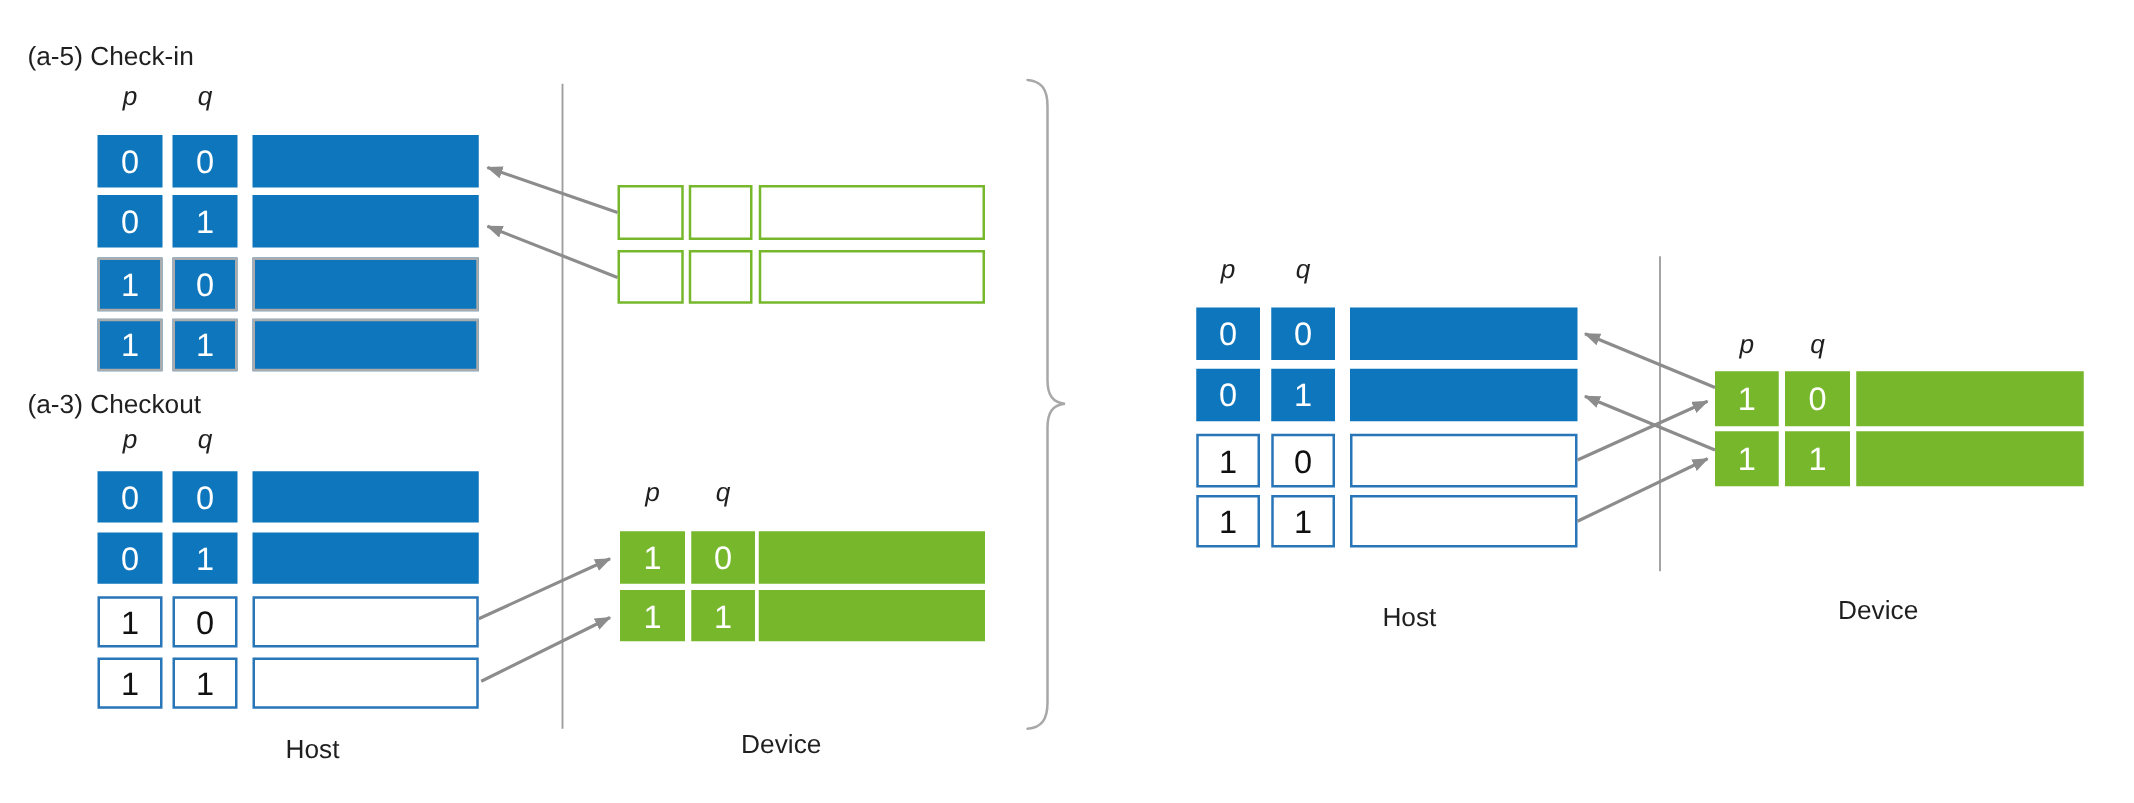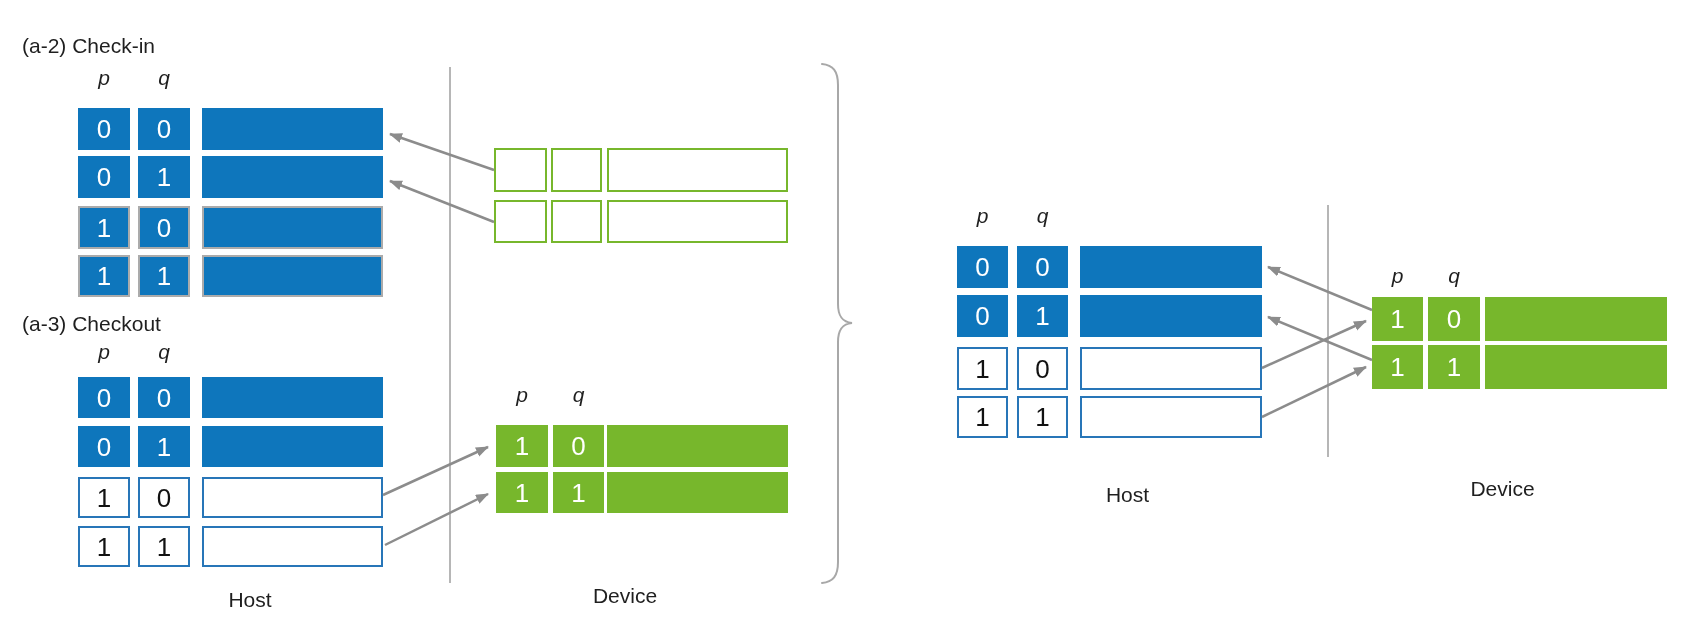--- a/index.html
+++ b/index.html
@@ -30,21 +30,21 @@
   svg.overlay .arrow{stroke:var(--gray); stroke-width:2.5; fill:none;}
   svg.overlay .vline{stroke:var(--line); stroke-width:1.5;}
   svg.overlay .brace{stroke:#A8A8A8; stroke-width:2; fill:none; stroke-linecap:round;}
   svg.overlay .ah{fill:var(--gray);}
 </style>
 </head>
 <body>
 
 <div id="canvas">
 
-  <div class="abs title" style="left:22px; top:34px;">(a-2) Check-in</div>
+  <div class="abs title" style="left:22px; top:34px;">(a-5) Check-in</div>
 
   <div class="abs hdr" style="left:78px; top:66px; width:52px;">p</div>
   <div class="abs hdr" style="left:138px; top:66px; width:52px;">q</div>
 
   <div class="cell blue" style="left:78px; top:108px; width:52px; height:42px;">0</div>
   <div class="cell blue" style="left:138px; top:108px; width:52px; height:42px;">0</div>
   <div class="cell blue" style="left:202px; top:108px; width:181px; height:42px;"></div>
 
   <div class="cell blue" style="left:78px; top:156px; width:52px; height:42px;">0</div>
   <div class="cell blue" style="left:138px; top:156px; width:52px; height:42px;">1</div>

